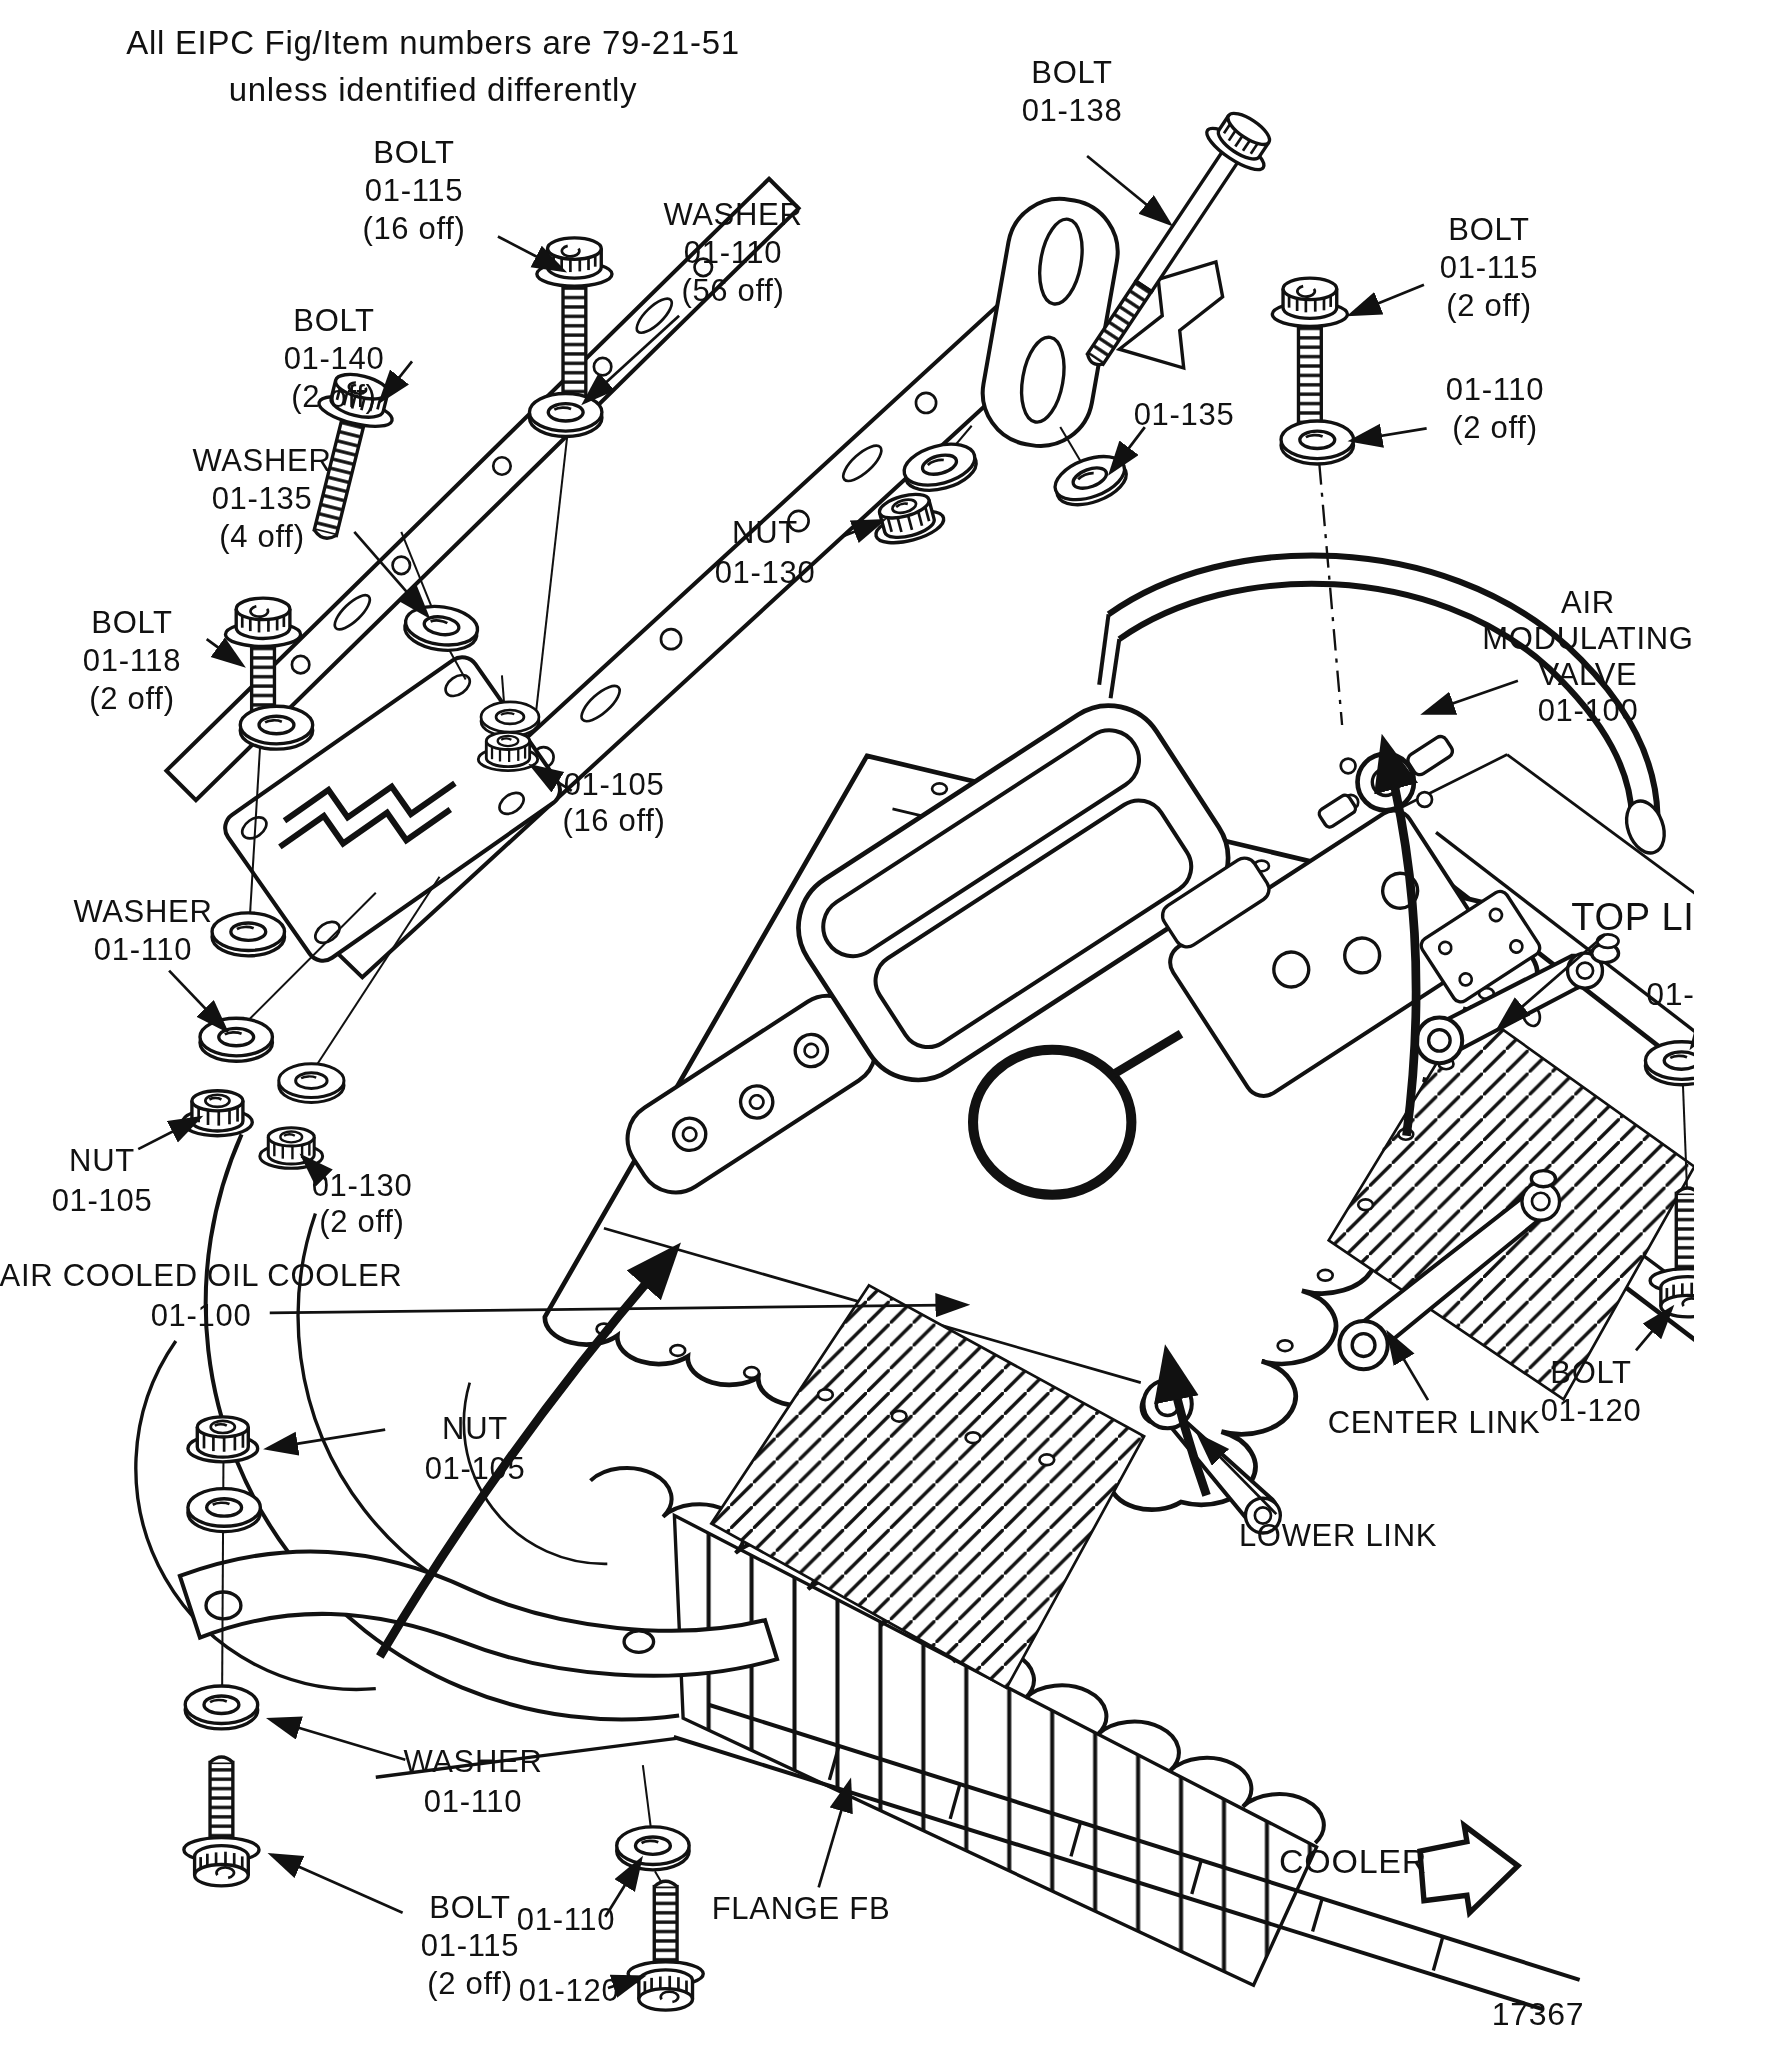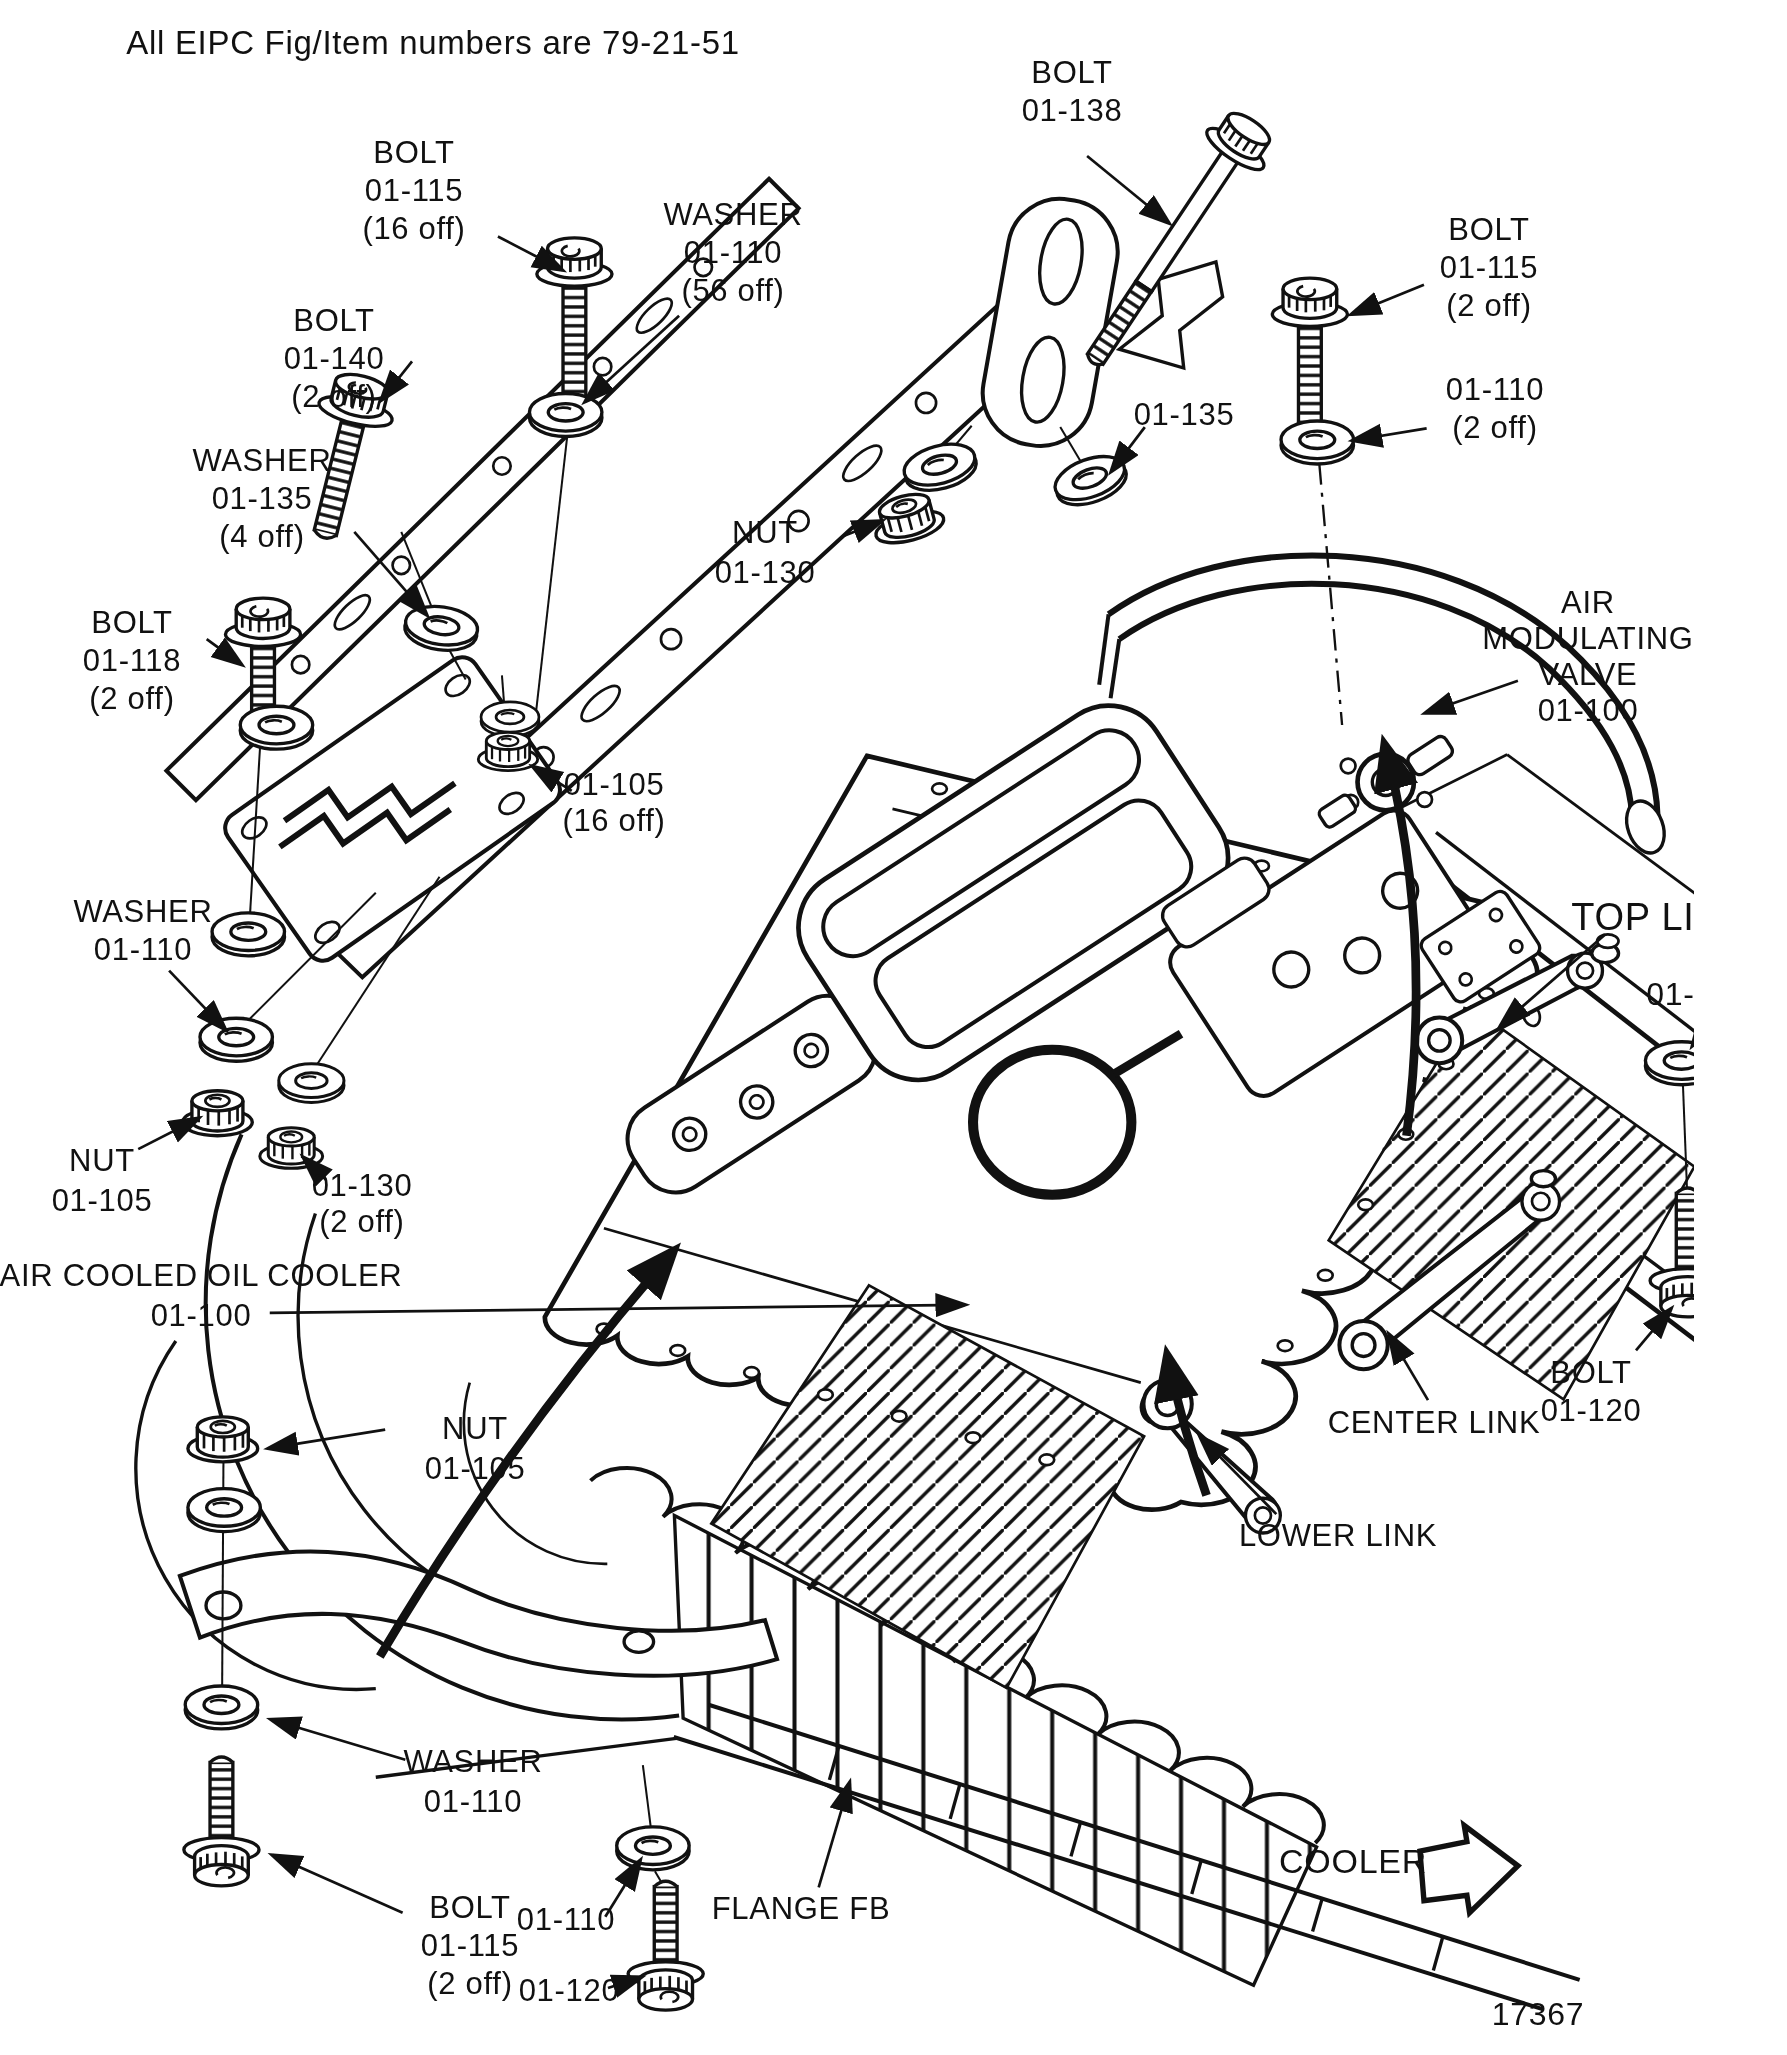--- a/index.html
+++ b/index.html
@@ -372,20 +372,21 @@
   <path d="M566 2468 Q755 2150 1002 1866" marker-end="url(#ahB)"></path>
   <path d="M2096 1692 Q2136 1385 2064 1112" marker-end="url(#ahB)"></path>
   <path d="M1798 2228 Q1760 2120 1740 2022" marker-end="url(#ahB)"></path>
 </g>
 
 <path d="M2116 2758 L2186 2744 L2182 2720 L2262 2780 L2190 2850 L2186 2824 L2122 2832 Z" fill="#fff" stroke="#111" stroke-width="8"></path>
 </svg>
 
 <div class="lbl big" style="left:433px;top:19px;">
   <span>All EIPC Fig/Item numbers are  79-21-51</span>
+  <span>unless identified differently</span>
 </div>
 
 <div class="lbl" style="left:414px;top:134px;">
   <span>BOLT</span>
   <span>01-115</span>
   <span>(16 off)</span>
 </div>
 
 <div class="lbl" style="left:733px;top:196px;">
   <span>WASHER</span>

